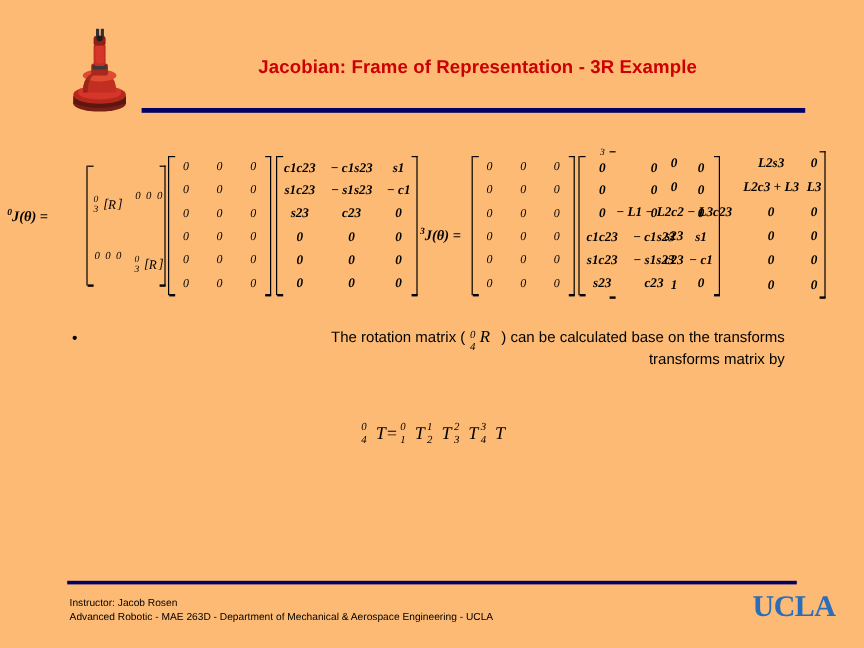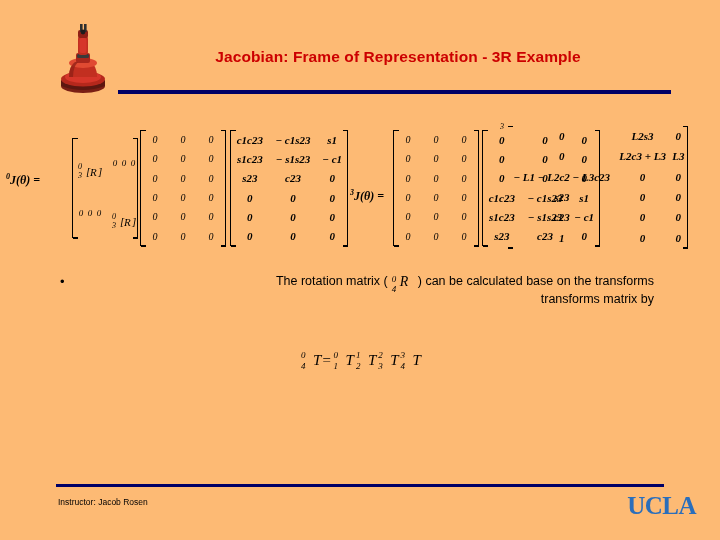--- a/index.html
+++ b/index.html
@@ -512,16 +512,17 @@
   <div class="center-eq">
     <span class="ce-pre">
       <span class="u">0</span>
       <span class="l">4</span>
     </span><span>T</span><span>=</span><span class="ce-pre"><span class="u">0</span><span class="l">1</span></span><span>T</span><span class="ce-pre"><span class="u">1</span><span class="l">2</span></span><span>T</span><span class="ce-pre"><span class="u">2</span><span class="l">3</span></span><span>T</span><span class="ce-pre"><span class="u">3</span><span class="l">4</span></span><span>T</span>
   </div>
 
   <div class="footer-rule"></div>
   <div class="footer-text">
     <div>Instructor: Jacob Rosen</div>
+    <div>Advanced Robotic - MAE 263D - Department of Mechanical &amp; Aerospace Engineering - UCLA</div>
   </div>
   <div class="ucla">UCLA</div>
 
 </div>
 
 </body></html>

